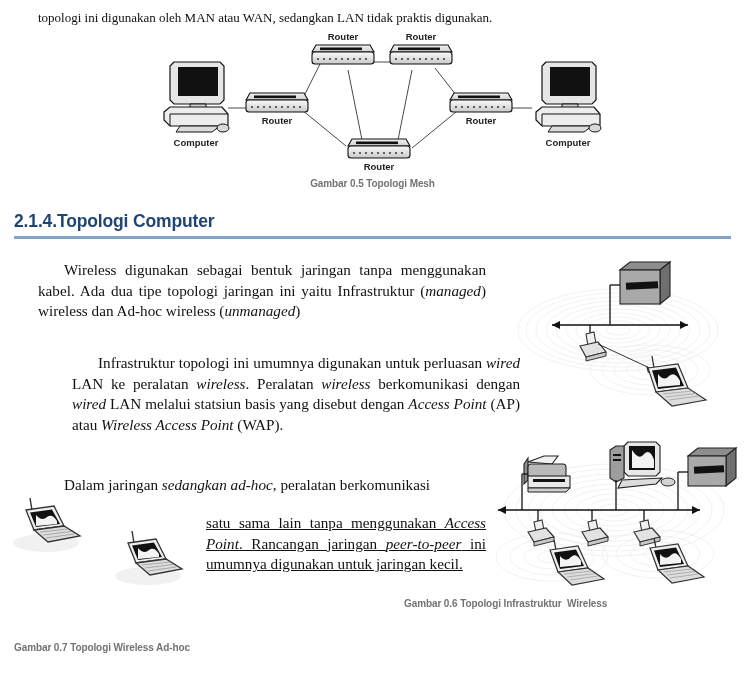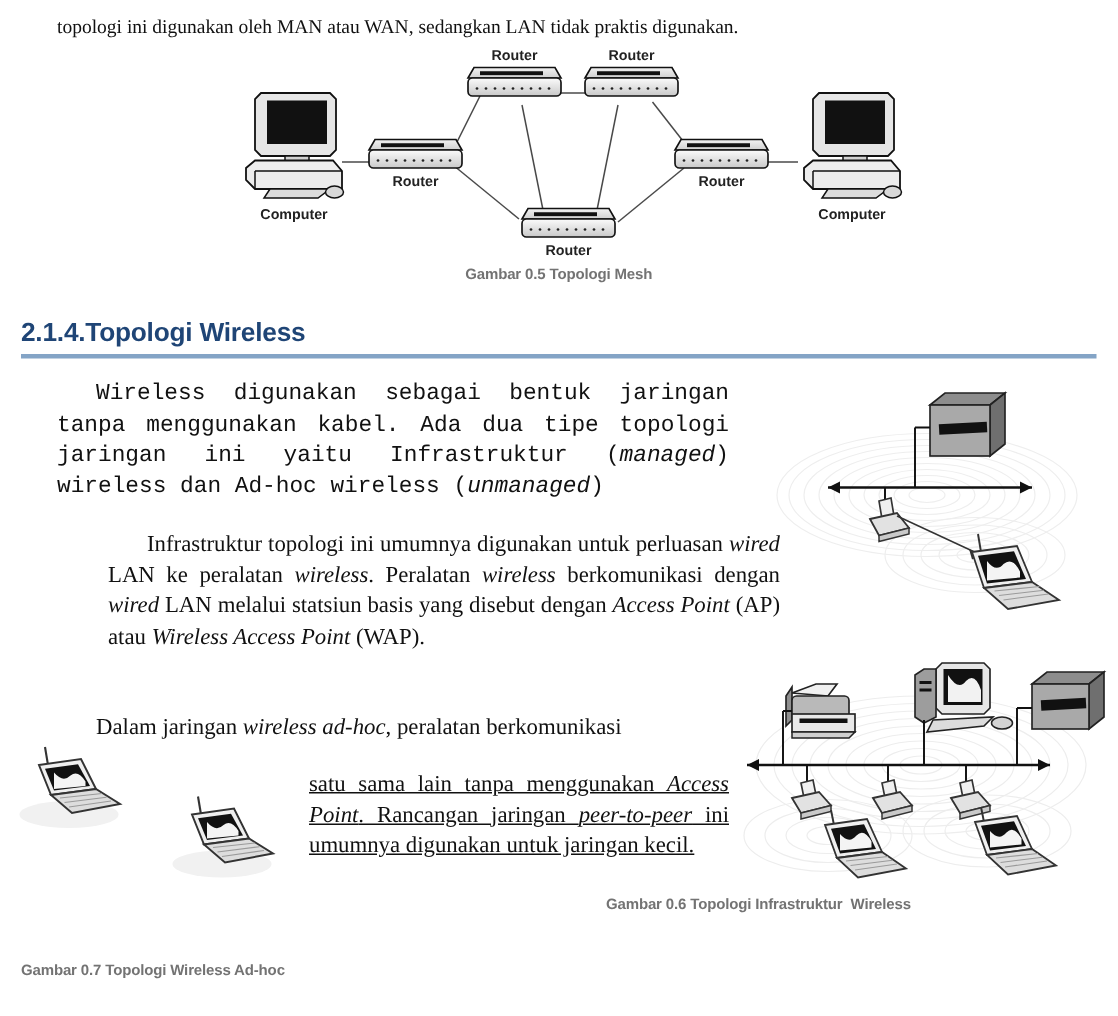--- a/index.html
+++ b/index.html
@@ -238,33 +238,33 @@
       <path d="M392 86 L392 98" stroke="#111" stroke-width="1"></path>
       <path d="M402 98 L398 104 L434 104 L442 98 Z" fill="#dcdcdc" stroke="#111" stroke-width="1"></path>
       <ellipse cx="445" cy="100" rx="6" ry="4" fill="#d8d8d8" stroke="#111" stroke-width="1"></ellipse>
       <text x="418" y="118" font-family="Liberation Sans, sans-serif" font-size="9.5" font-weight="bold" fill="#222" text-anchor="middle">Computer</text>
     </g>
   </svg>
 </div>
 
 <div class="caption" style="left:0px; top:178px; width:745px; text-align:center;">Gambar 0.5 Topologi Mesh</div>
 
-<div class="heading">2.1.4.Topologi Wireless</div>
+<div class="heading">2.1.4.Topologi Computer</div>
 <div class="heading-rule"></div>
 
-<div class="para" style="left:38px; top:252px; width:448px;font-family:Liberation Mono, monospace;">
+<div class="para" style="left:38px; top:260px; width:448px;">
   <span class="ind"></span>Wireless digunakan sebagai bentuk jaringan tanpa menggunakan kabel. Ada dua tipe topologi jaringan ini yaitu Infrastruktur (<i>managed</i>) wireless dan Ad-hoc wireless (<i>unmanaged</i>)
 </div>
 
 <div class="para" style="left:38px; top:353px; width:448px;margin-left:34px;">
   <span class="ind"></span>Infrastruktur topologi ini umumnya digunakan untuk perluasan <i>wired</i> LAN ke peralatan <i>wireless</i>. Peralatan <i>wireless</i> berkomunikasi dengan <i>wired</i> LAN melalui statsiun basis yang disebut dengan <i>Access Point</i> (AP) atau <i>Wireless Access Point</i> (WAP).
 </div>
 
 <div class="para" style="left:38px; top:475px; width:448px;">
-  <span class="ind"></span>Dalam jaringan <i>wireless ad-hoc</i>, peralatan berkomunikasi
+  <span class="ind"></span>Dalam jaringan <i>sedangkan ad-hoc</i>, peralatan berkomunikasi
 </div>
 <div class="para" style="left:206px; top:513px; width:280px;text-decoration:underline;">
   satu sama lain tanpa menggunakan <i>Access Point</i>. Rancangan jaringan <i>peer-to-peer</i> ini umumnya digunakan untuk jaringan kecil.
 </div>
 
 <div class="fig" style="left:8px; top:494px;">
   <svg width="80" height="62" viewBox="0 0 80 62" xmlns="http://www.w3.org/2000/svg">
     <ellipse cx="38" cy="49" rx="33" ry="9" fill="#f1f1f1"></ellipse>
     <line x1="22" y1="4" x2="24" y2="16" stroke="#333" stroke-width="1.4"></line>
     <path d="M18 16 L46 12 L56 32 L26 36 Z" fill="#efefef" stroke="#333" stroke-width="1.3"></path>

